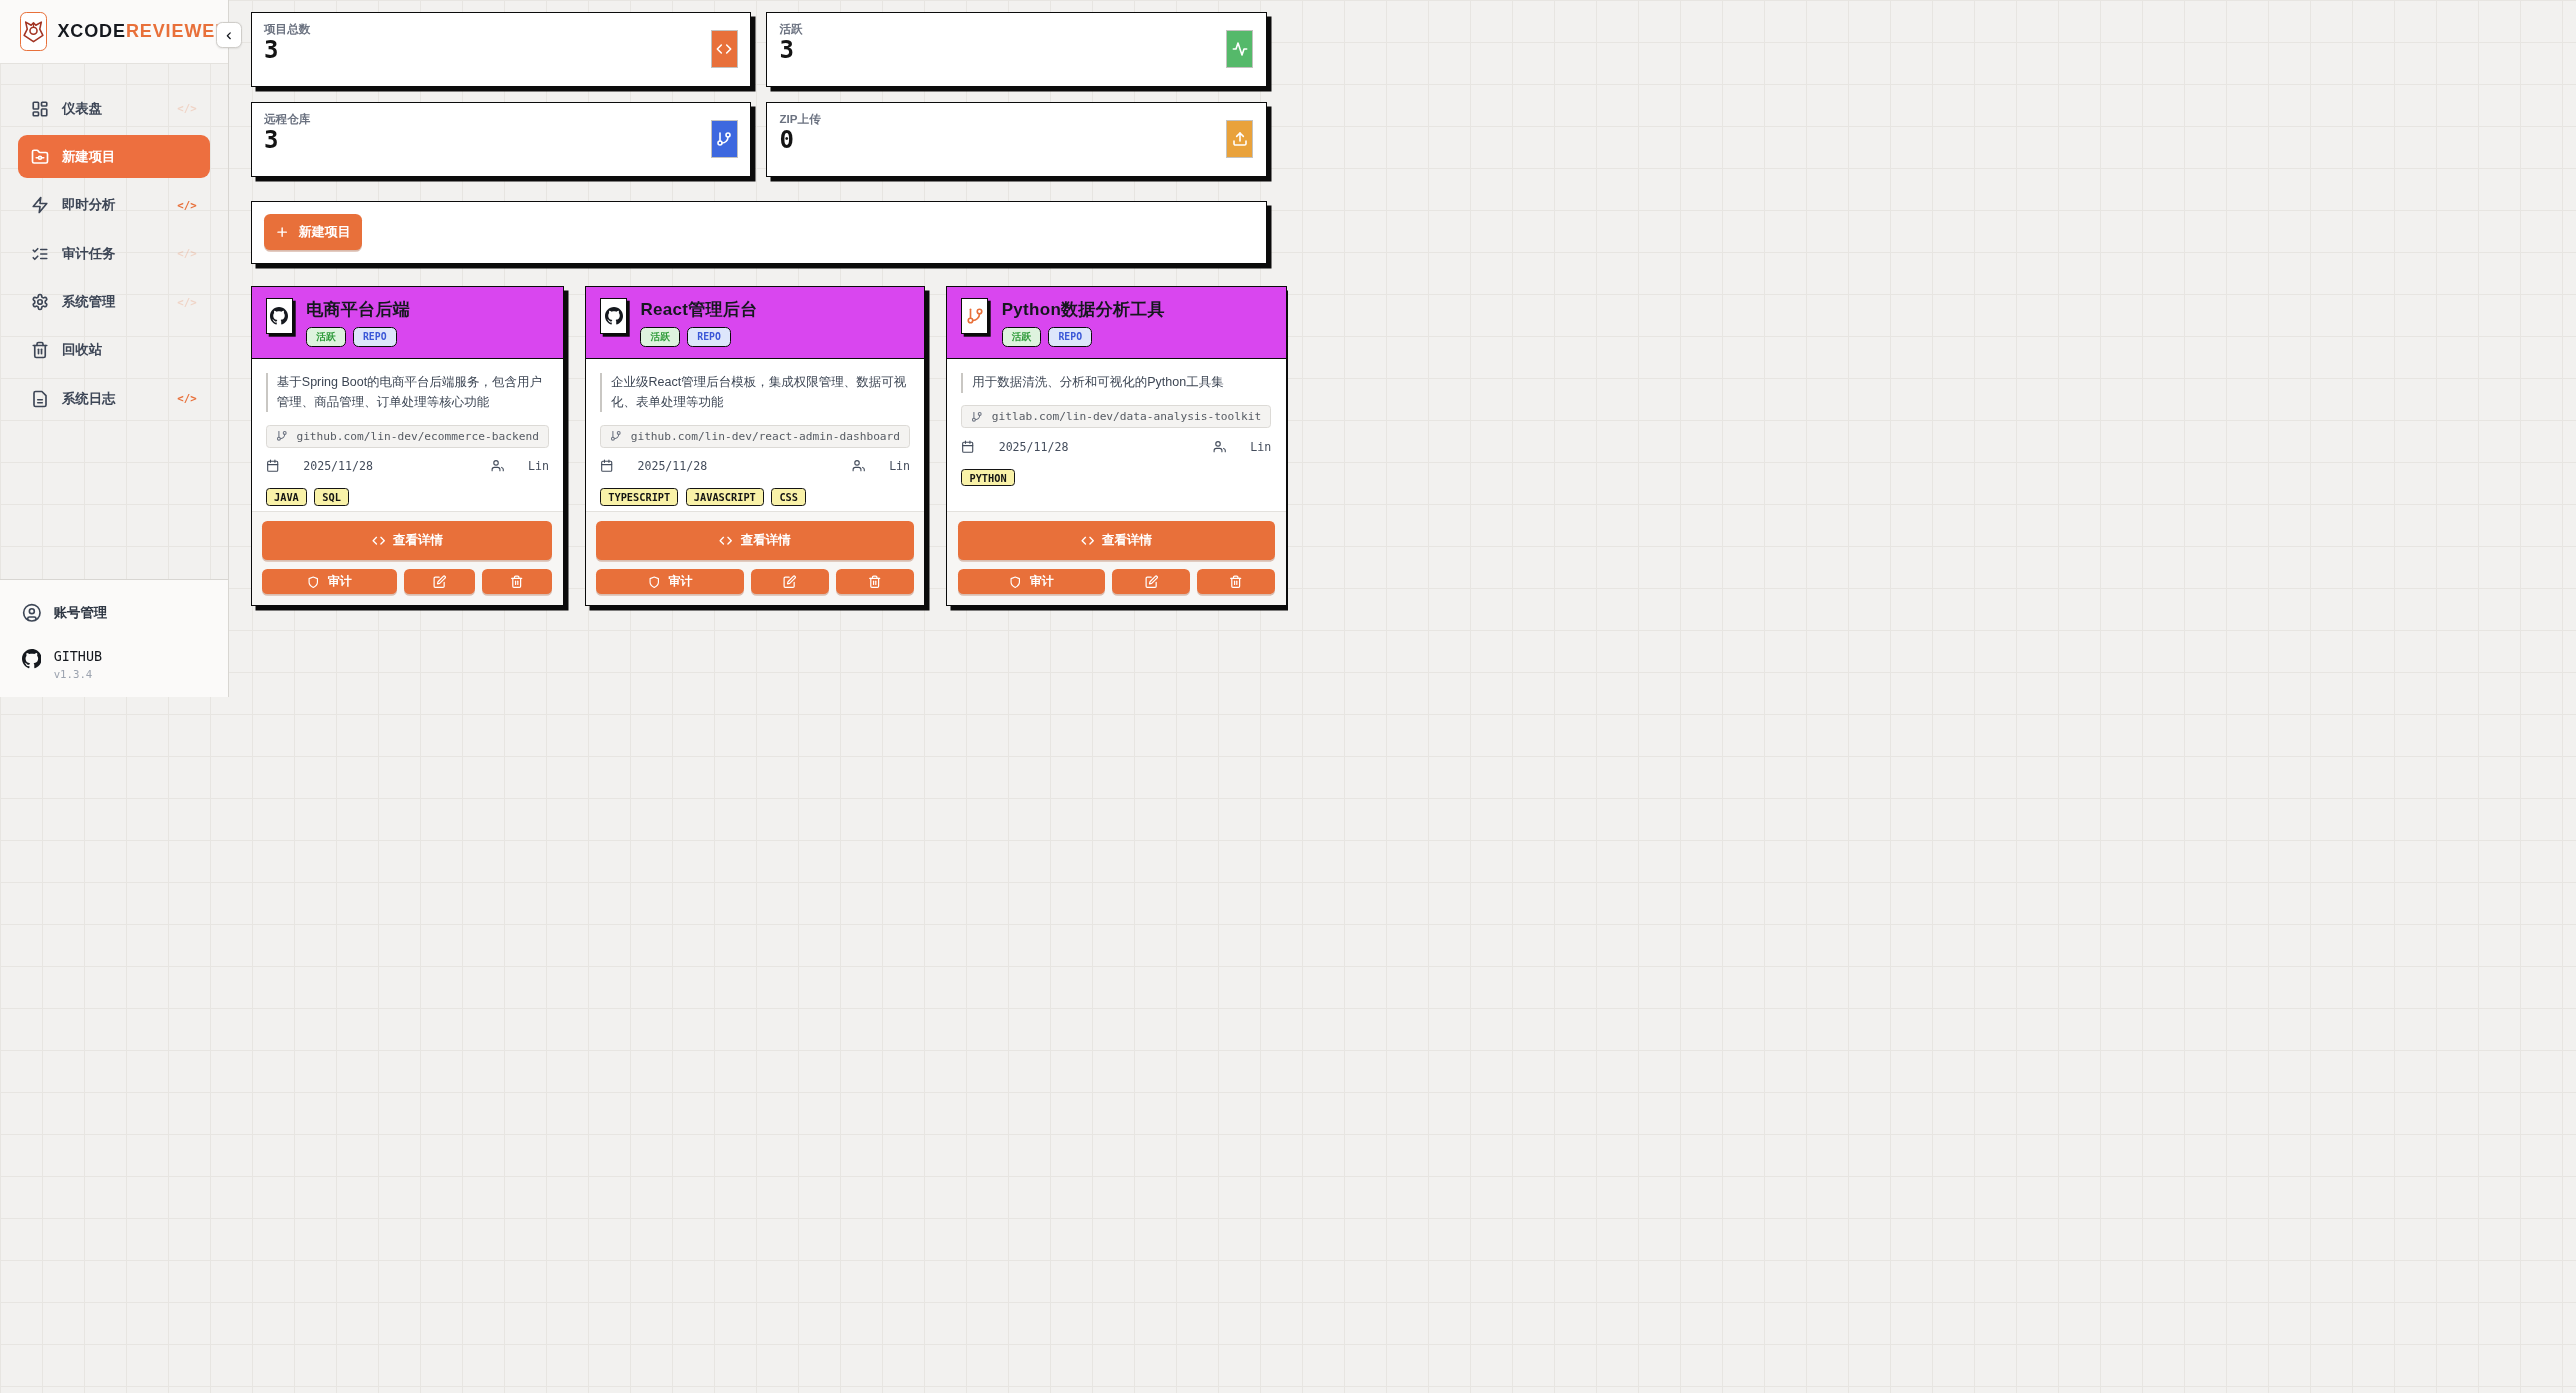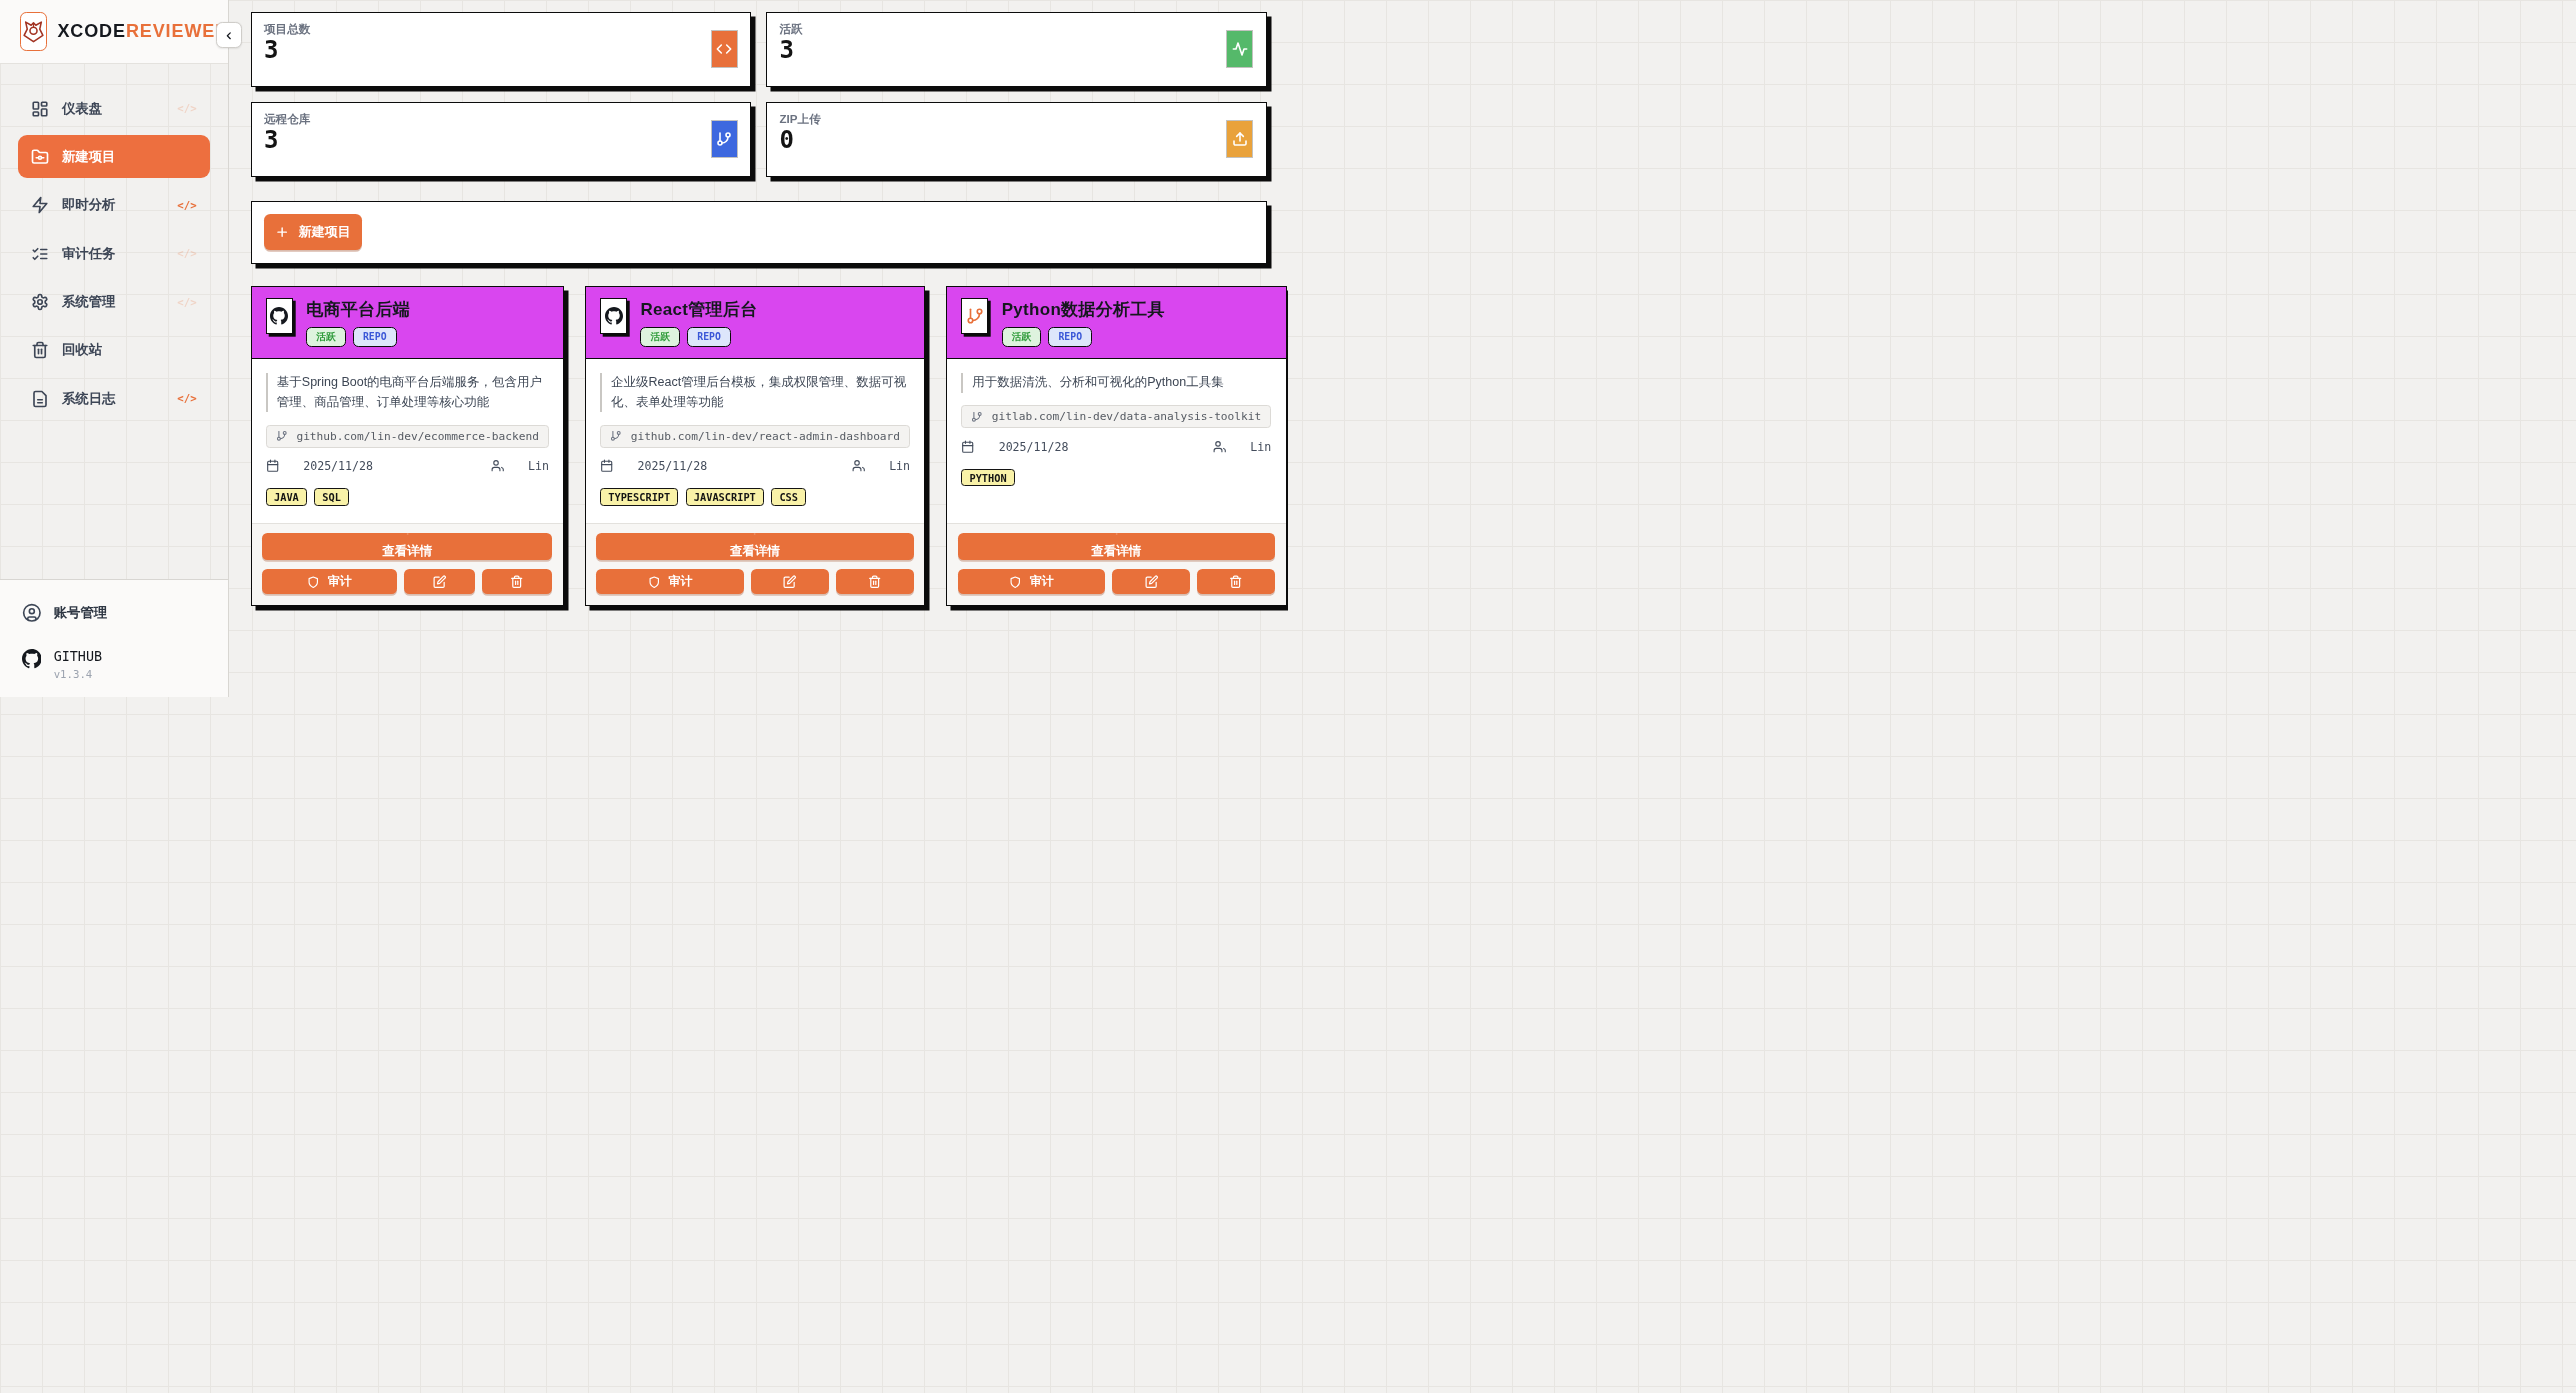--- a/index.html
+++ b/index.html
@@ -66,21 +66,21 @@
   .p-body { flex:1; padding:14.3px 14.3px 5.4px 14.3px; }
   .p-desc { border-left:2.7px solid #c9c7c3; padding-left:9px; font-size:12.5px; color:#3d4654; line-height:1.55; margin-bottom:12.5px; }
   .p-url { display:flex; align-items:center; gap:9px; background:#f4f3f1; border:0.9px solid #dcdad6; border-radius:3.6px; height:23px; padding:0 9px; font-family:"DejaVu Sans Mono", monospace; font-size:11.2px; color:#565b63; margin-bottom:11.6px; white-space:nowrap; overflow:hidden; }
   .p-url svg { color:#6b7280; flex:0 0 auto; }
   .p-meta { display:flex; justify-content:space-between; align-items:center; font-family:"DejaVu Sans Mono", monospace; font-size:11.6px; color:#434c5b; }
   .p-meta .m { display:flex; align-items:center; gap:24px; }
   .p-tags { display:flex; gap:7.2px; margin-top:15px; }
   .tag { background:#f9f2a8; border:1.8px solid #141414; border-radius:3.6px; padding:1.8px 7.2px; font-family:"DejaVu Sans Mono", monospace; font-size:10.3px; font-weight:bold; color:#141414; }
   .p-footer { background:#f7f6f4; border-top:0.9px solid #e3e1dd; padding:9px 10.7px 10.7px 10.7px; }
   .btn { background:#e8703a; border:none; border-radius:5.4px; color:#fff; font-weight:700; display:flex; align-items:center; justify-content:center; gap:8px; cursor:pointer; font-family:"Liberation Sans", sans-serif; box-shadow:0 1.8px 0 rgba(150,60,20,.3); }
-  .detail-btn { width:100%; height:27px; font-size:12.5px; margin-bottom:9px;flex-direction:column; }
+  .detail-btn { width:100%; height:39px; font-size:12.5px; margin-bottom:9px; }
   .actions-row { display:flex; gap:7px; }
   .audit-btn { flex:1.9; height:25px; font-size:12px; }
   .icon-btn { flex:1; height:25px; }
 </style>
 </head>
 <body>
 
 <div class="app">
 
   <aside class="sidebar">

